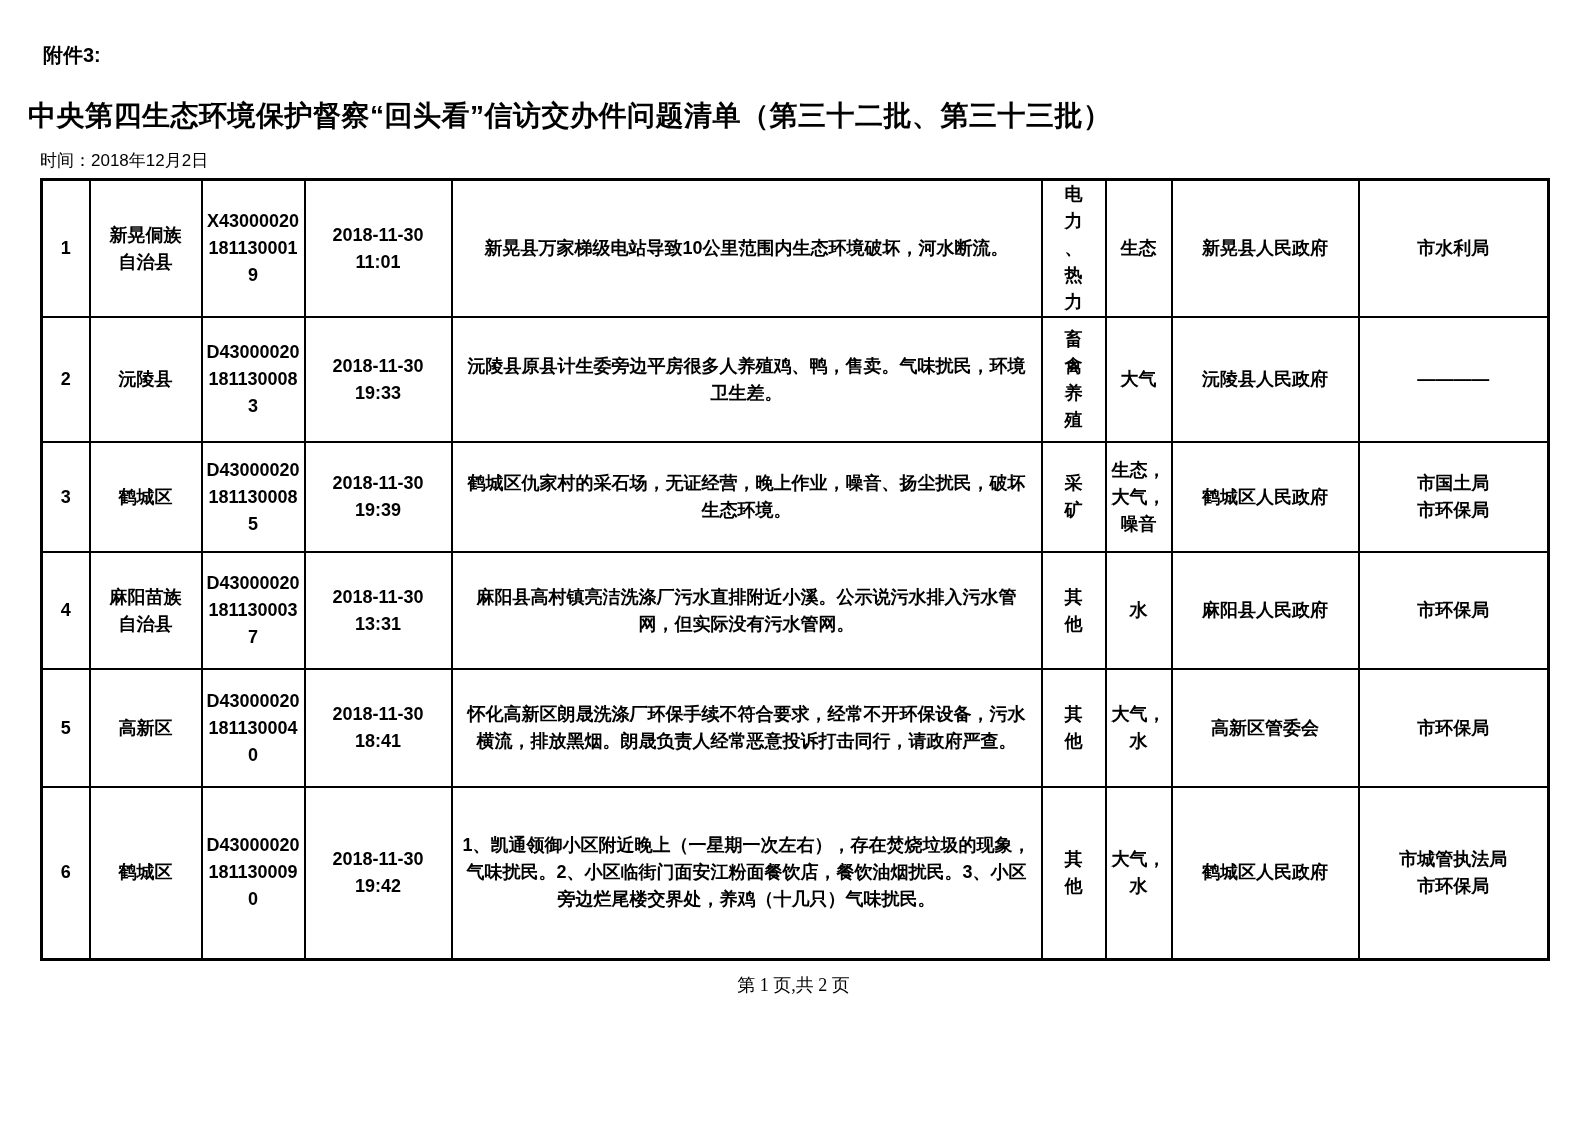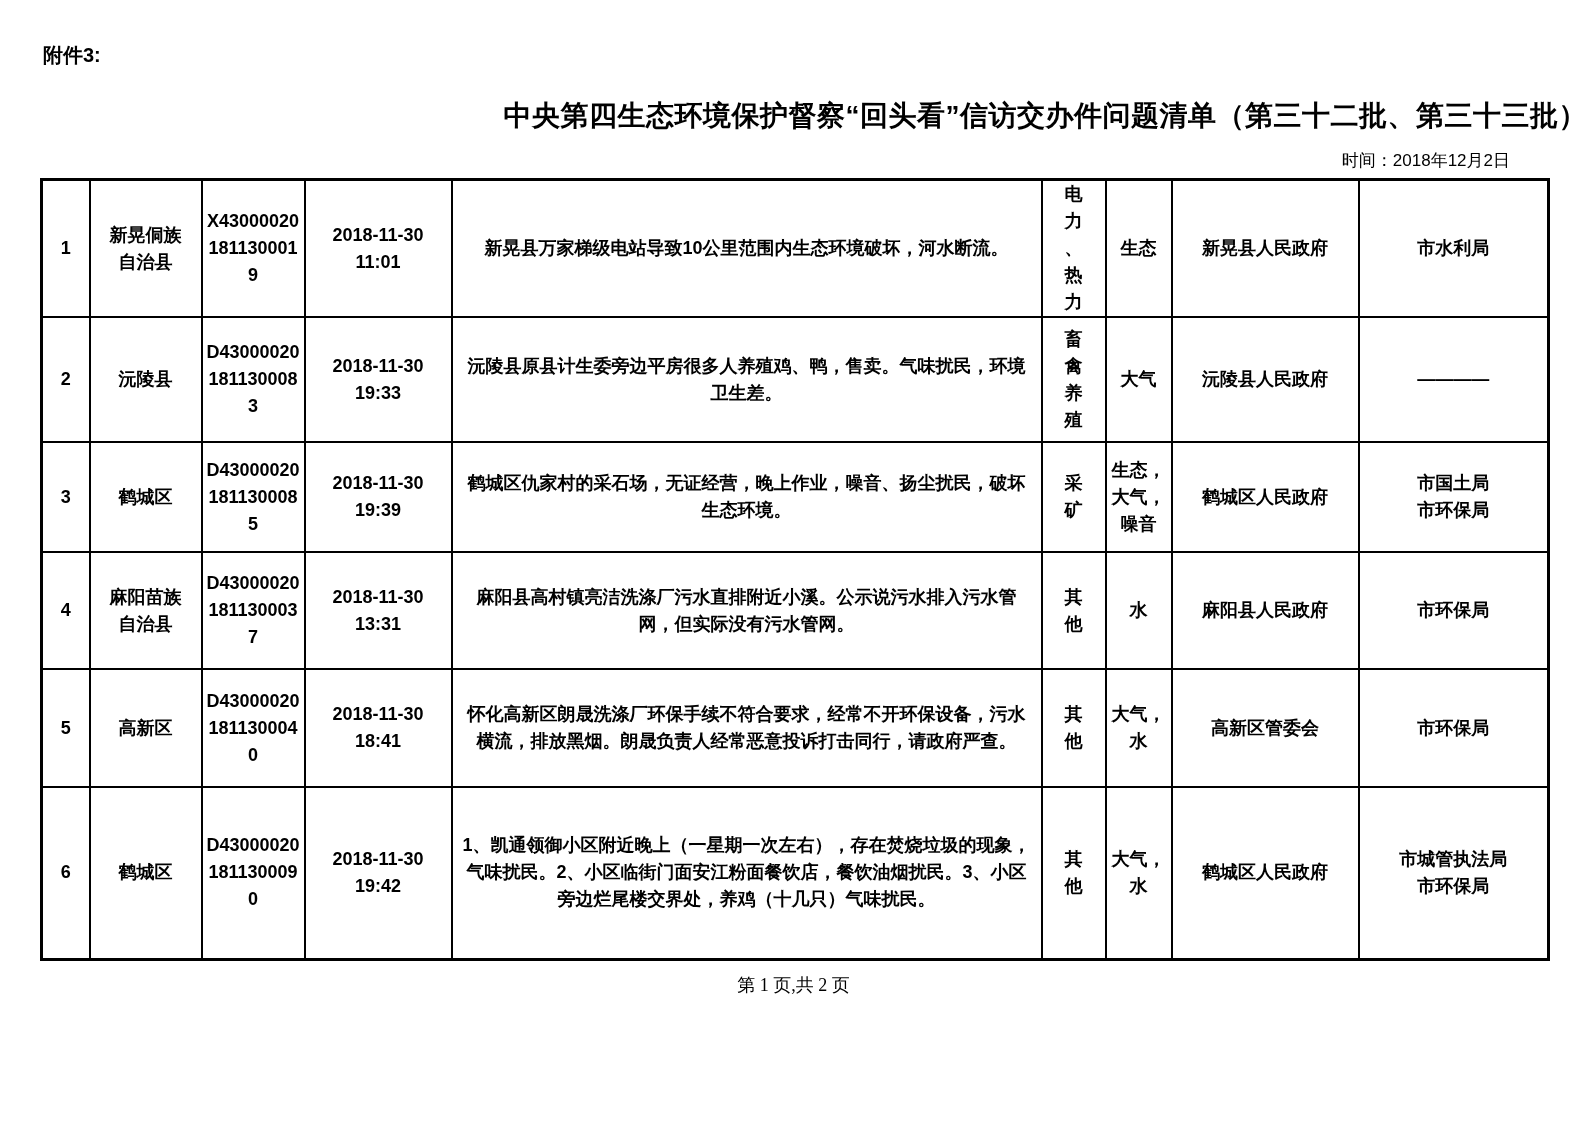--- a/index.html
+++ b/index.html
@@ -12,31 +12,31 @@
     color: #000;
     overflow: hidden;
   }
   .attachment {
     margin: 42px 0 0 43px;
     font-size: 20px;
     font-weight: bold;
   }
   .doc-title {
     margin-top: 28px;
-    text-align: right;
+    text-align: left;
     font-size: 28px;
     font-weight: bold;
     letter-spacing: 0.5px;
+    padding-left: 28px;
   }
   .date-line {
     width: 1507px;
     margin: 14px 0 6px 40px;
     padding-right: 37px;
     box-sizing: border-box;
-    text-align: right;
     font-size: 17px;
   }
   table.report {
     border-collapse: collapse;
     table-layout: fixed;
     width: 1507px;
     margin-left: 40px;
     border: 3px solid #000;
   }
   table.report th, table.report td {

